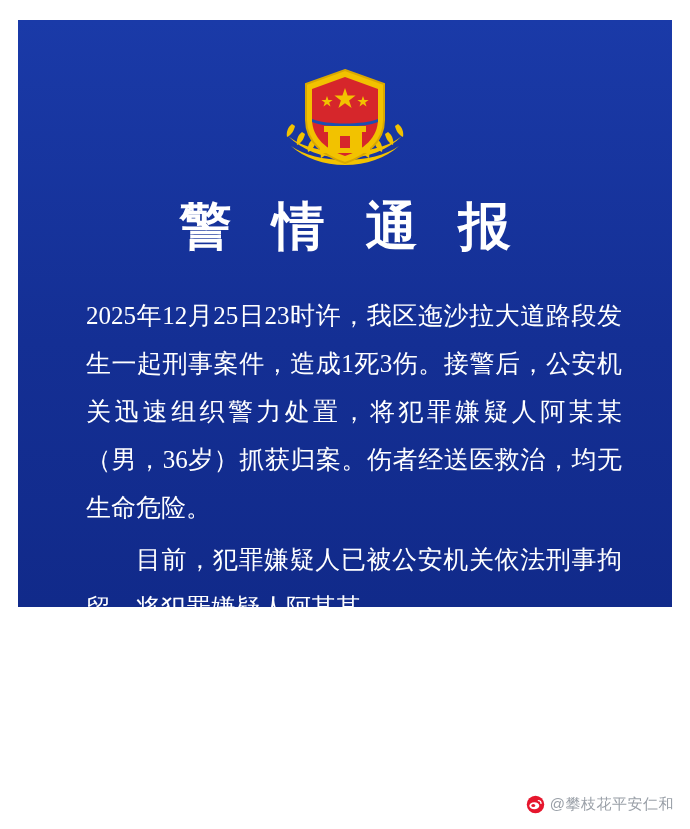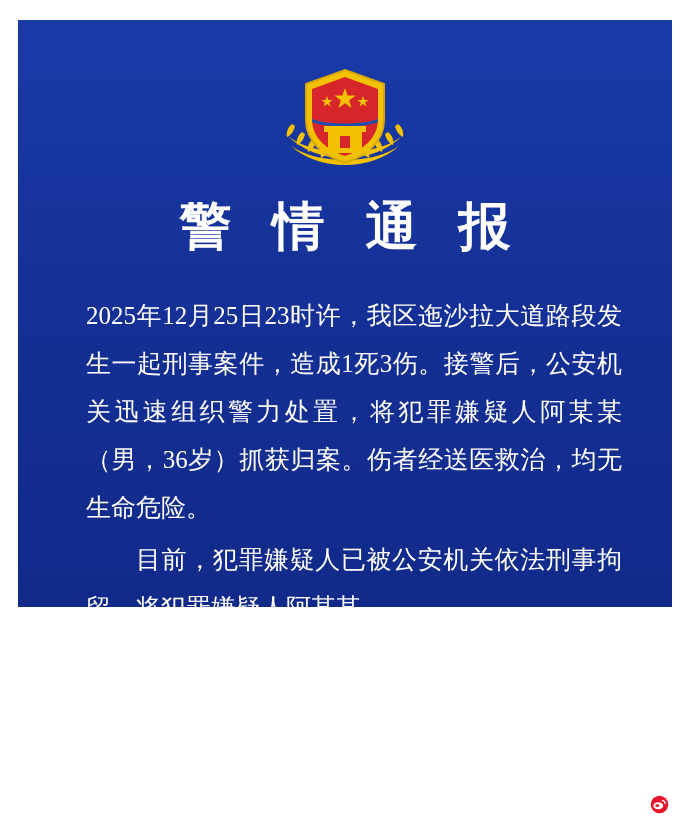--- a/index.html
+++ b/index.html
@@ -183,15 +183,16 @@
 
   </div>
 
   <div class="footer">
     <svg class="weibo-icon" viewBox="0 0 24 24" aria-hidden="true">
       <circle cx="12" cy="12" r="11" fill="#e6162d"></circle>
       <ellipse cx="10.5" cy="13.6" rx="6.3" ry="4.4" fill="#ffffff"></ellipse>
       <ellipse cx="9.2" cy="13.4" rx="2.5" ry="1.9" fill="#e6162d"></ellipse>
       <path d="M15.6 6.2c2.6 0 4.6 2.1 4.2 4.6-.1.5-.6.8-1.1.7-.5-.1-.8-.6-.7-1.1.2-1.4-.9-2.6-2.3-2.5-.5 0-.9-.3-1-.8-.1-.5.3-.9.9-.9z" fill="#ffffff"></path>
     </svg>
+    <span class="footer-label">@攀枝花平安仁和</span>
   </div>
 
 </div>
 
 </body></html>

